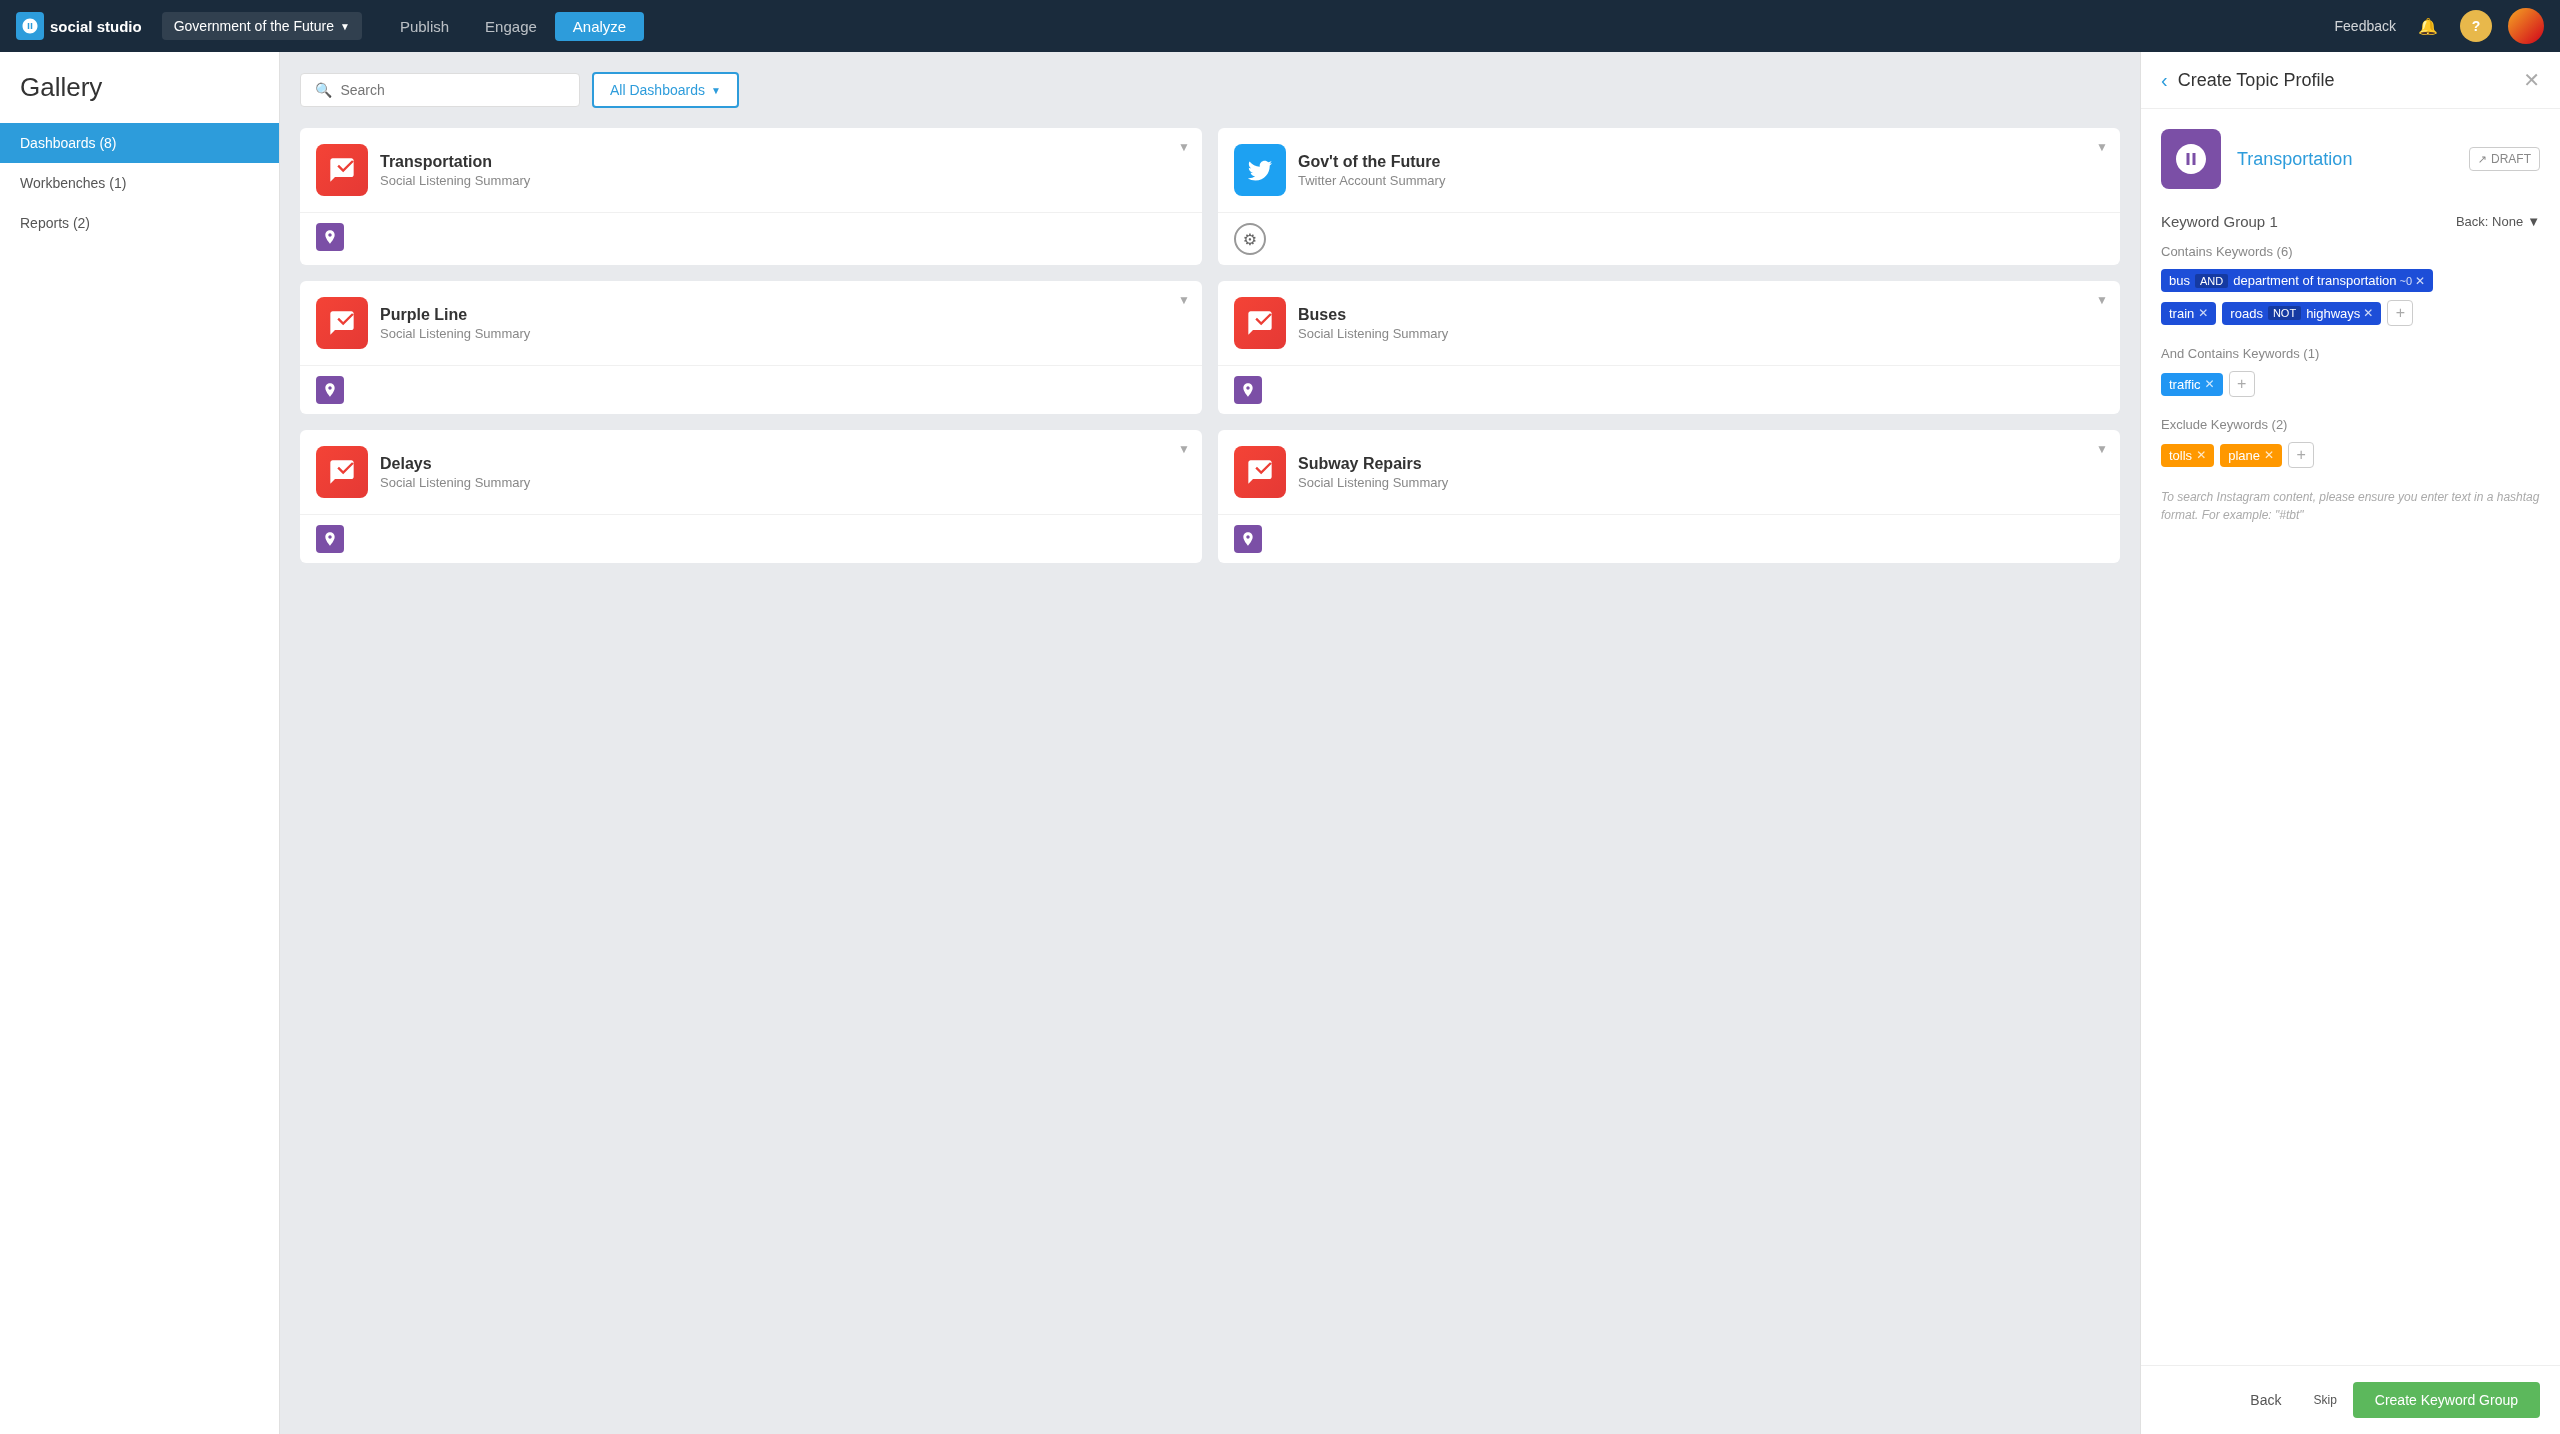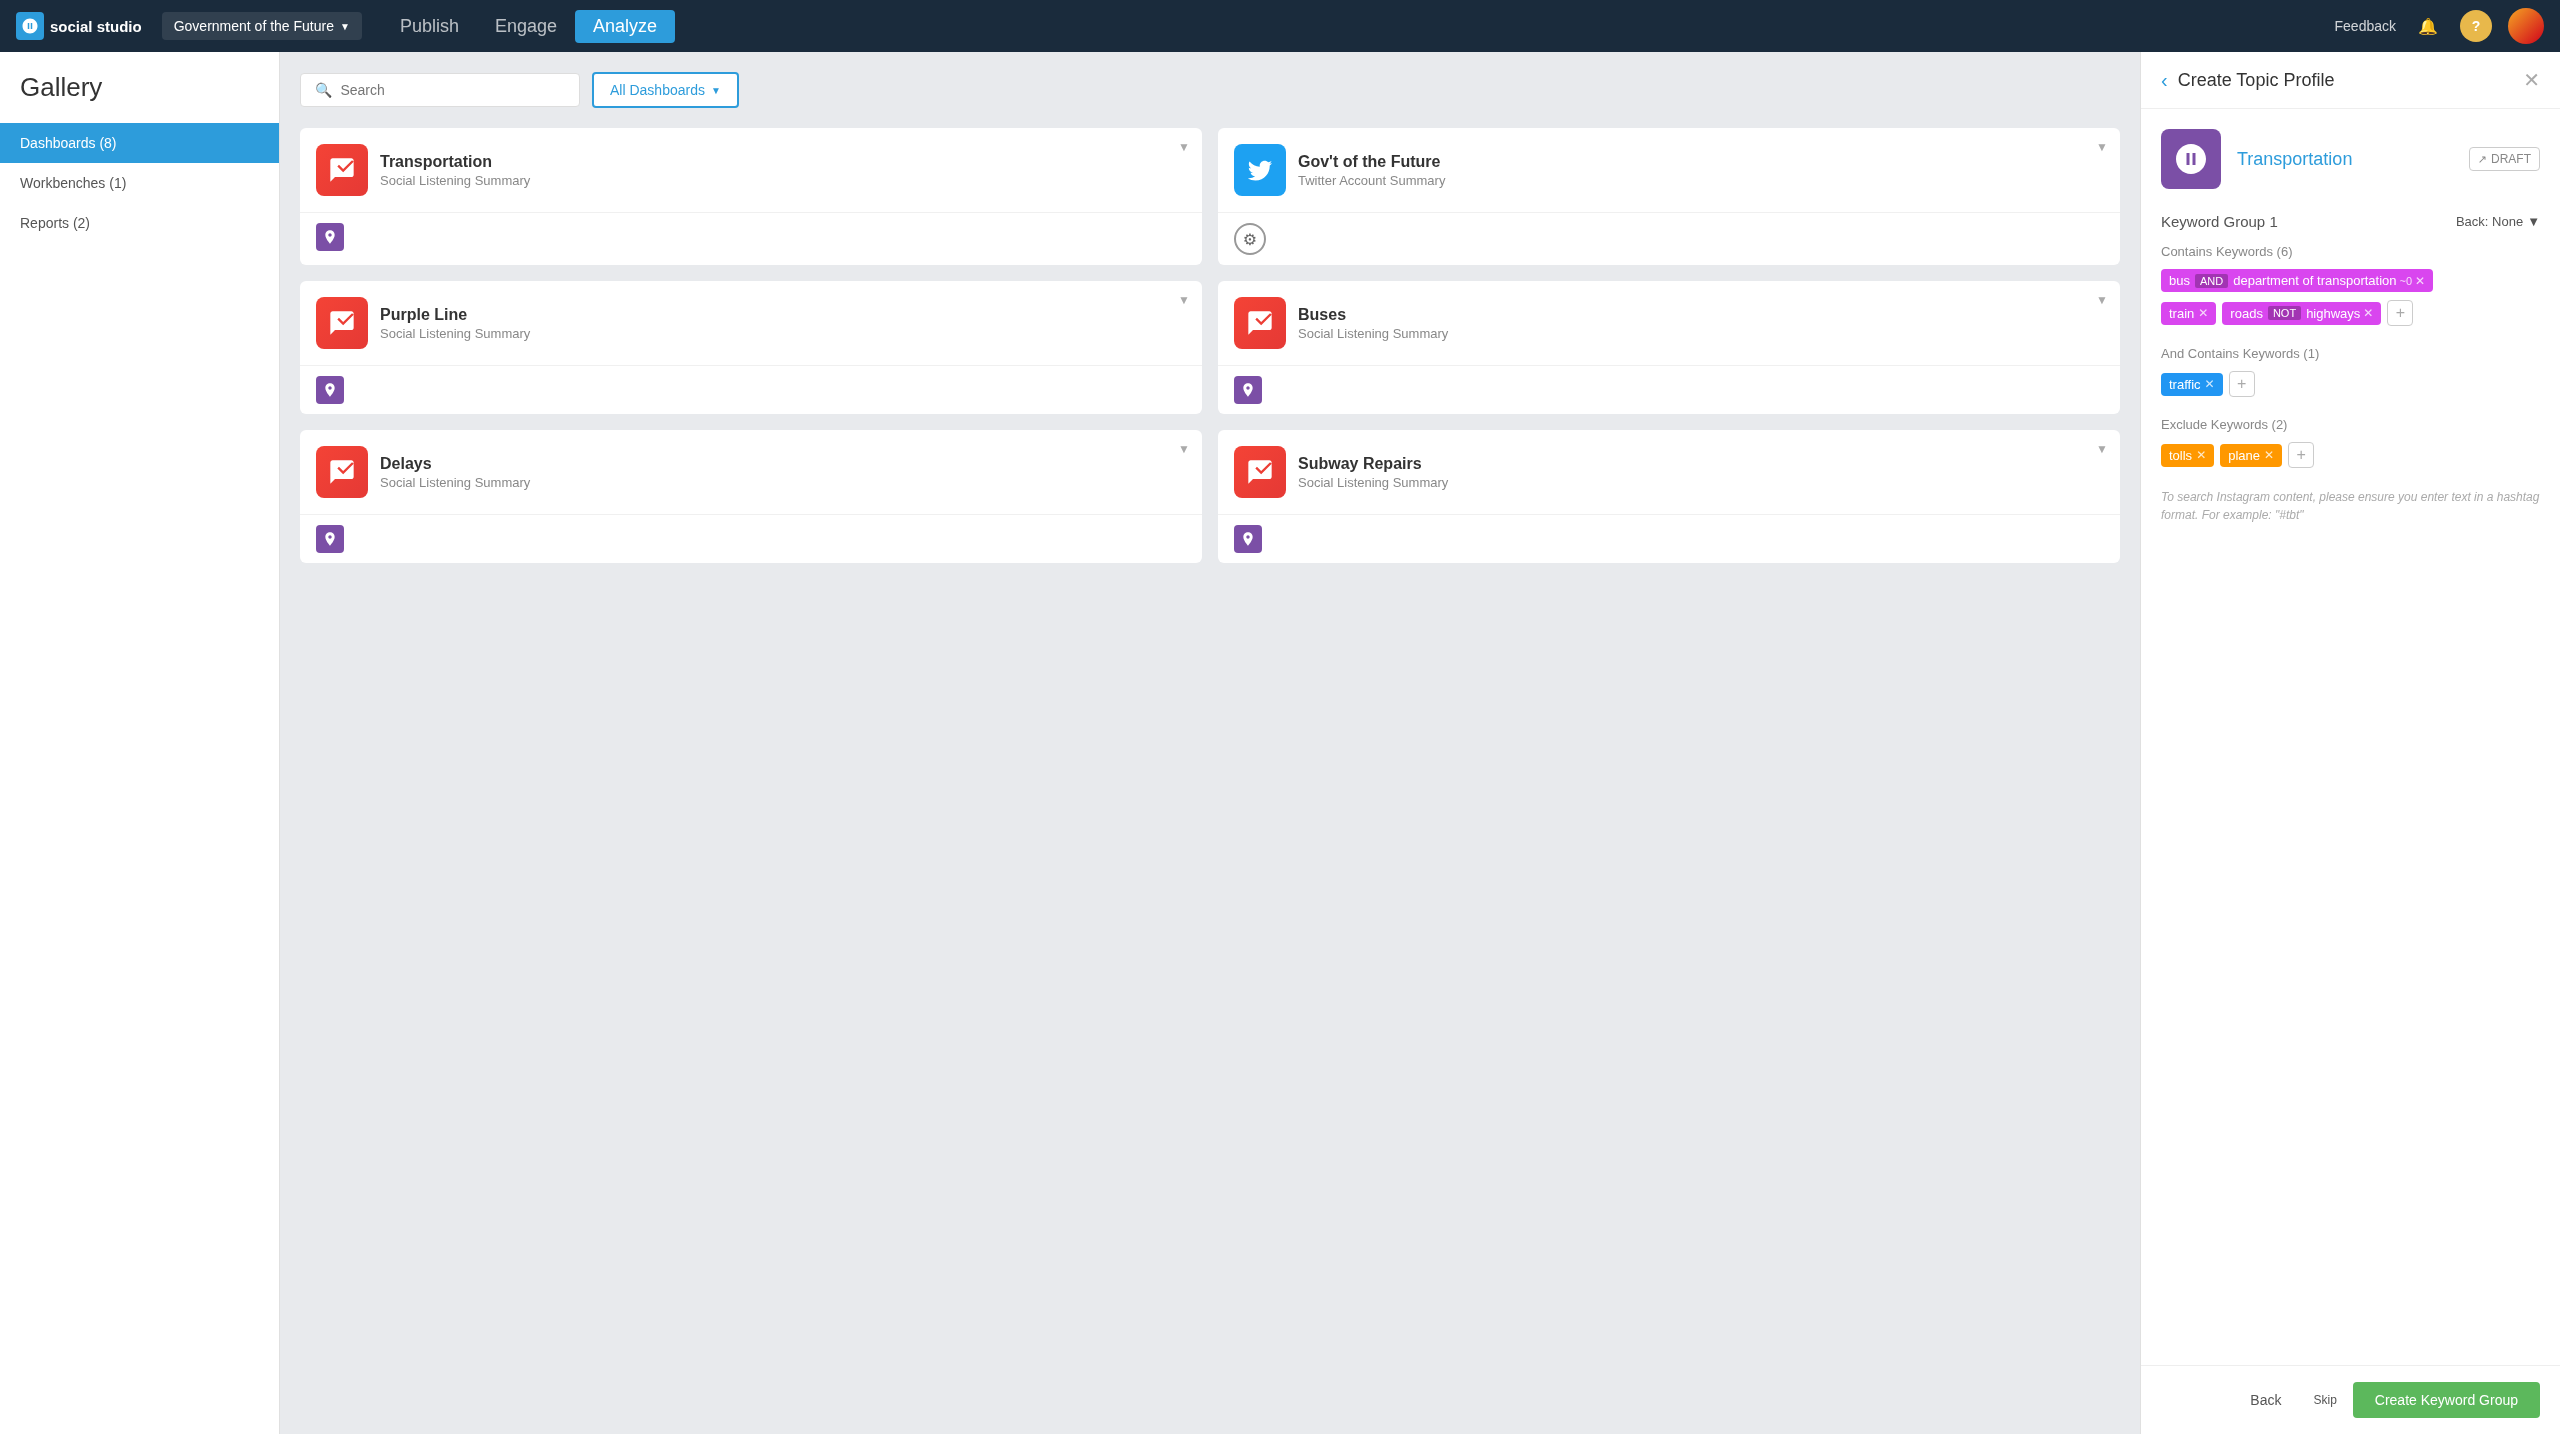--- a/index.html
+++ b/index.html
@@ -10,21 +10,21 @@
       display: flex; align-items: center; background: #1a2b3c; height: 52px; padding: 0 16px; position: fixed; top: 0; left: 0; right: 0; z-index: 100;
     }
     .brand { color: #fff; font-size: 15px; font-weight: 600; margin-right: 20px; display: flex; align-items: center; gap: 6px; }
     .brand-icon { width: 28px; height: 28px; background: #2d9cdb; border-radius: 4px; display: flex; align-items: center; justify-content: center; }
     .brand-icon svg { width: 18px; height: 18px; fill: white; }
     .workspace-btn {
       display: flex; align-items: center; gap: 6px; background: rgba(255,255,255,0.1); border: none; color: #fff; padding: 6px 12px; border-radius: 4px; cursor: pointer; font-size: 14px; justify-content: space-between;
     }
     .workspace-btn .chevron { font-size: 10px; }
     .nav-links { display: flex; gap: 0; margin-left: 20px; }
-    .nav-link { color: rgba(255,255,255,0.7); padding: 6px 18px; font-size: 18px; cursor: pointer; border-radius: 4px; }
+    .nav-link { color: rgba(255,255,255,0.7); padding: 6px 18px; font-size: 15px; cursor: pointer; border-radius: 4px; }
     .nav-link.active { background: #2d9cdb; color: #fff; border-radius: 4px; }
     .nav-right { margin-left: auto; display: flex; align-items: center; gap: 16px; }
     .feedback-btn { color: rgba(255,255,255,0.8); font-size: 14px; cursor: pointer; background: none; border: none; }
     .nav-icon-btn { width: 32px; height: 32px; border-radius: 50%; display: flex; align-items: center; justify-content: center; cursor: pointer; color: #fff; font-size: 16px; background: none; border: none; }
     .help-btn { background: #e8b84b; color: #fff; border-radius: 50%; width: 32px; height: 32px; display: flex; align-items: center; justify-content: center; font-weight: bold; font-size: 14px; cursor: pointer; }
     .avatar { width: 36px; height: 36px; border-radius: 50%; overflow: hidden; background: #ccc; cursor: pointer; }
     .avatar-img { width: 100%; height: 100%; background: linear-gradient(135deg, #f5a623, #d0021b); }
 
     
     .main-container { display: flex; margin-top: 52px; height: calc(100vh - 52px); }
@@ -77,21 +77,21 @@
 
     .keyword-group-header { display: flex; align-items: center; justify-content: space-between; margin-bottom: 14px; }
     .keyword-group-label { font-size: 15px; color: #555; }
     .type-dropdown { font-size: 13px; color: #555; display: flex; align-items: center; gap: 4px; cursor: pointer; }
 
     .keywords-section { margin-bottom: 20px; }
     .keywords-section-label { font-size: 13px; color: #888; margin-bottom: 10px; }
 
     .keyword-tags { display: flex; flex-wrap: wrap; gap: 6px; align-items: center; margin-bottom: 8px; }
     .keyword-tag { display: flex; align-items: center; gap: 4px; border-radius: 4px; padding: 4px 8px; font-size: 13px; }
-    .tag-green { background: #d946ef; color: white; }
+    .tag-green { background: #1d4ed8; color: white; }
     .tag-green .operator { background: rgba(0,0,0,0.2); border-radius: 2px; padding: 1px 4px; font-size: 11px; margin: 0 2px; }
     .tag-blue { background: #2196f3; color: white; }
     .tag-orange { background: #ff9800; color: white; }
     .tag-close { cursor: pointer; opacity: 0.8; font-size: 12px; }
     .tag-not { background: #999; color: white; border-radius: 2px; padding: 1px 4px; font-size: 11px; margin: 0 2px; }
 
     .add-tag-btn { width: 26px; height: 26px; border: 1px solid #ccc; border-radius: 4px; display: flex; align-items: center; justify-content: center; color: #aaa; font-size: 16px; cursor: pointer; background: #fff; }
 
     .info-text { font-size: 12px; color: #aaa; line-height: 1.5; margin-top: 16px; font-style: italic; }
 

